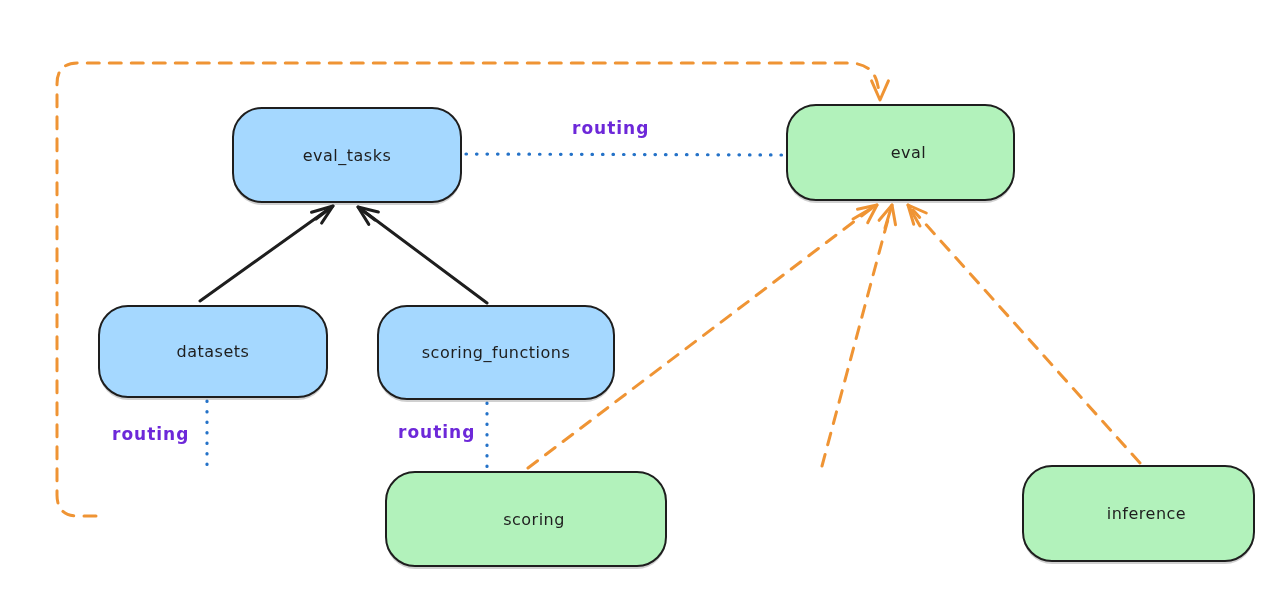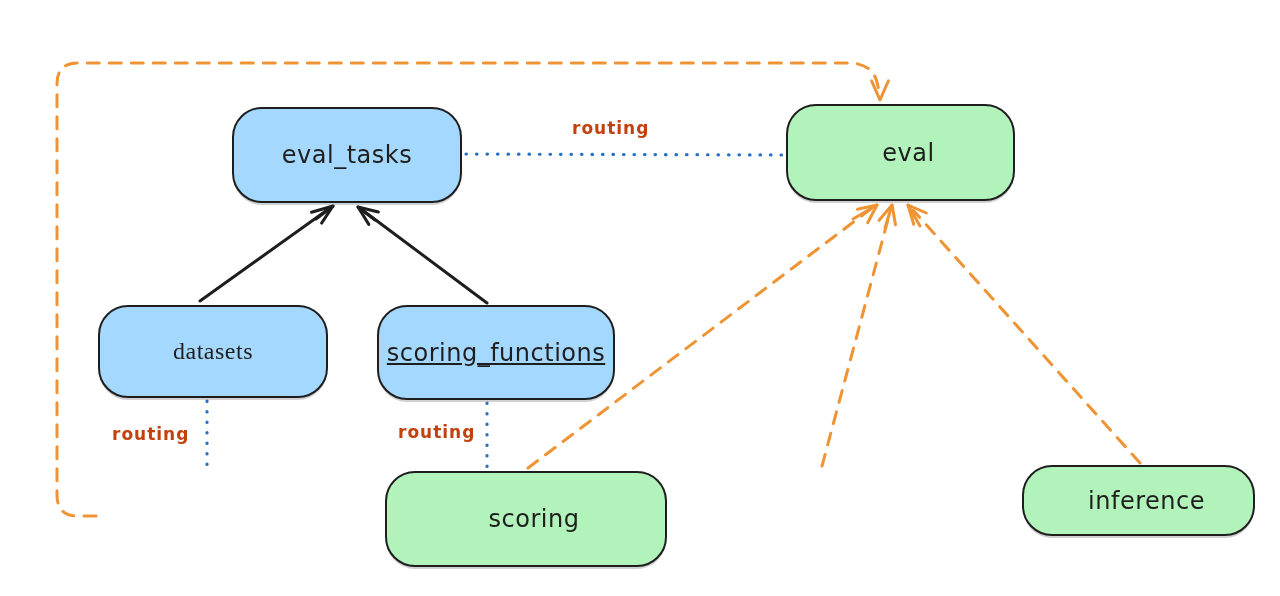--- a/index.html
+++ b/index.html
@@ -21,40 +21,40 @@
     width: 1280px; height: 596px;
   }
   .node {
     position: absolute;
     box-sizing: border-box;
     border: 2.5px solid #1e1e1e;
     border-radius: 30px;
     display: flex;
     align-items: center;
     justify-content: center;
-    font-size: 24px;
+    font-size: 16px;
     color: #1e1e1e;
     letter-spacing: 0.5px;
     box-shadow: 0 3px 0 -1px rgba(120,120,120,0.35);
   }
   .node.blue  { background: #a5d8ff; }
   .node.green { background: #b2f2bb; padding-left: 16px; }
 
   .node-eval-tasks        { left: 232px;  top: 107px; width: 230px; height: 96px; }
   .node-eval              { left: 786px;  top: 104px; width: 229px; height: 97px; }
-  .node-datasets          { left: 98px;   top: 305px; width: 230px; height: 93px; font-family: Liberation Serif, serif; }
-  .node-scoring-functions { left: 377px;  top: 305px; width: 238px; height: 95px; text-decoration: underline; }
+  .node-datasets          { left: 98px;   top: 305px; width: 230px; height: 93px; }
+  .node-scoring-functions { left: 377px;  top: 305px; width: 238px; height: 95px; }
   .node-datasetio         { left: 97px;   top: 477px; width: 230px; height: 90px; }
   .node-scoring           { left: 385px;  top: 471px; width: 282px; height: 96px; }
   .node-agents            { left: 710px;  top: 469px; width: 233px; height: 96px; }
-  .node-inference         { left: 1022px; top: 465px; width: 233px; height: 71px; }
+  .node-inference         { left: 1022px; top: 465px; width: 233px; height: 97px; }
 
   .edge-label {
     position: absolute;
-    color: #c2410c;
+    color: #6d28d9;
     font-size: 17px;
     font-weight: 600;
     letter-spacing: 1px;
   }
   .edge-label-1 { left: 572px; top: 118px; }
   .edge-label-2 { left: 112px; top: 424px; }
   .edge-label-3 { left: 398px; top: 422px; }
 </style>
 </head>
 <body>

